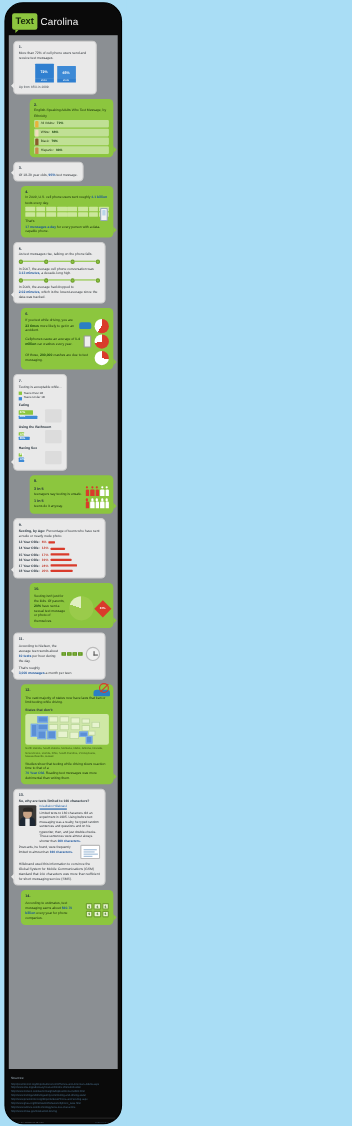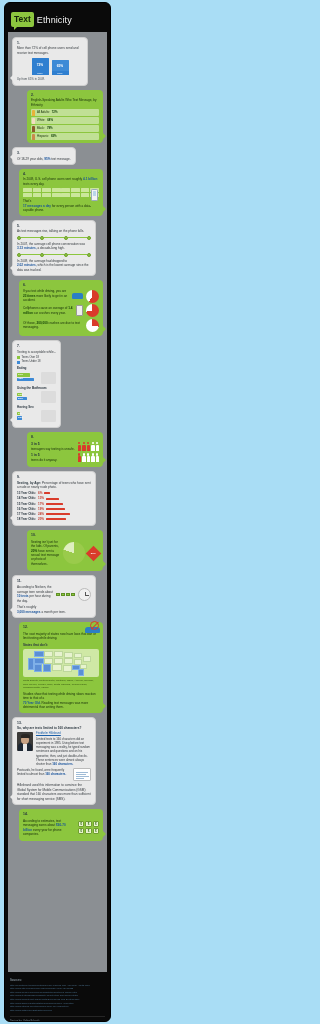--- a/index.html
+++ b/index.html
@@ -9,21 +9,21 @@
     font-family: "Liberation Sans", sans-serif;
     overflow: hidden;
   }
   #page { position: relative; width: 115px; height: 1024px; background: #a9ddf5; }
 
   
   .phone {
     position: absolute; left: 4px; top: 2px;
     width: 107px; height: 1020px;
     background: #0a0a0a;
-    border-radius: 6px;
+    border-radius: 17px;
     border: 1px solid #000;
     overflow: hidden;
   }
   .phone-inner { position: relative; width: 100%; height: 100%; }
 
   
   .header { padding: 9px 6px 5px 6px; display: flex; align-items: center; gap: 3px; }
   .title-bubble {
     background: #8dc63f; color: #14250a;
     font-weight: bold; font-size: 8.5px; line-height: 1;
@@ -215,21 +215,21 @@
 </style>
 </head>
 <body>
 
 <div id="page">
   <div class="phone">
     <div class="phone-inner">
 
       <div class="header">
         <span class="title-bubble">Text</span>
-        <span class="title-rest">Ethnicity</span>
+        <span class="title-rest">Carolina</span>
       </div>
 
       <div class="screen">
 
         <div class="row left">
           <div class="bubble gray">
             <span class="num dark">1.</span>
             <span>More than 72% of cell phone users send and receive text messages.</span>
             <div class="bars">
               <div class="barwrap">

